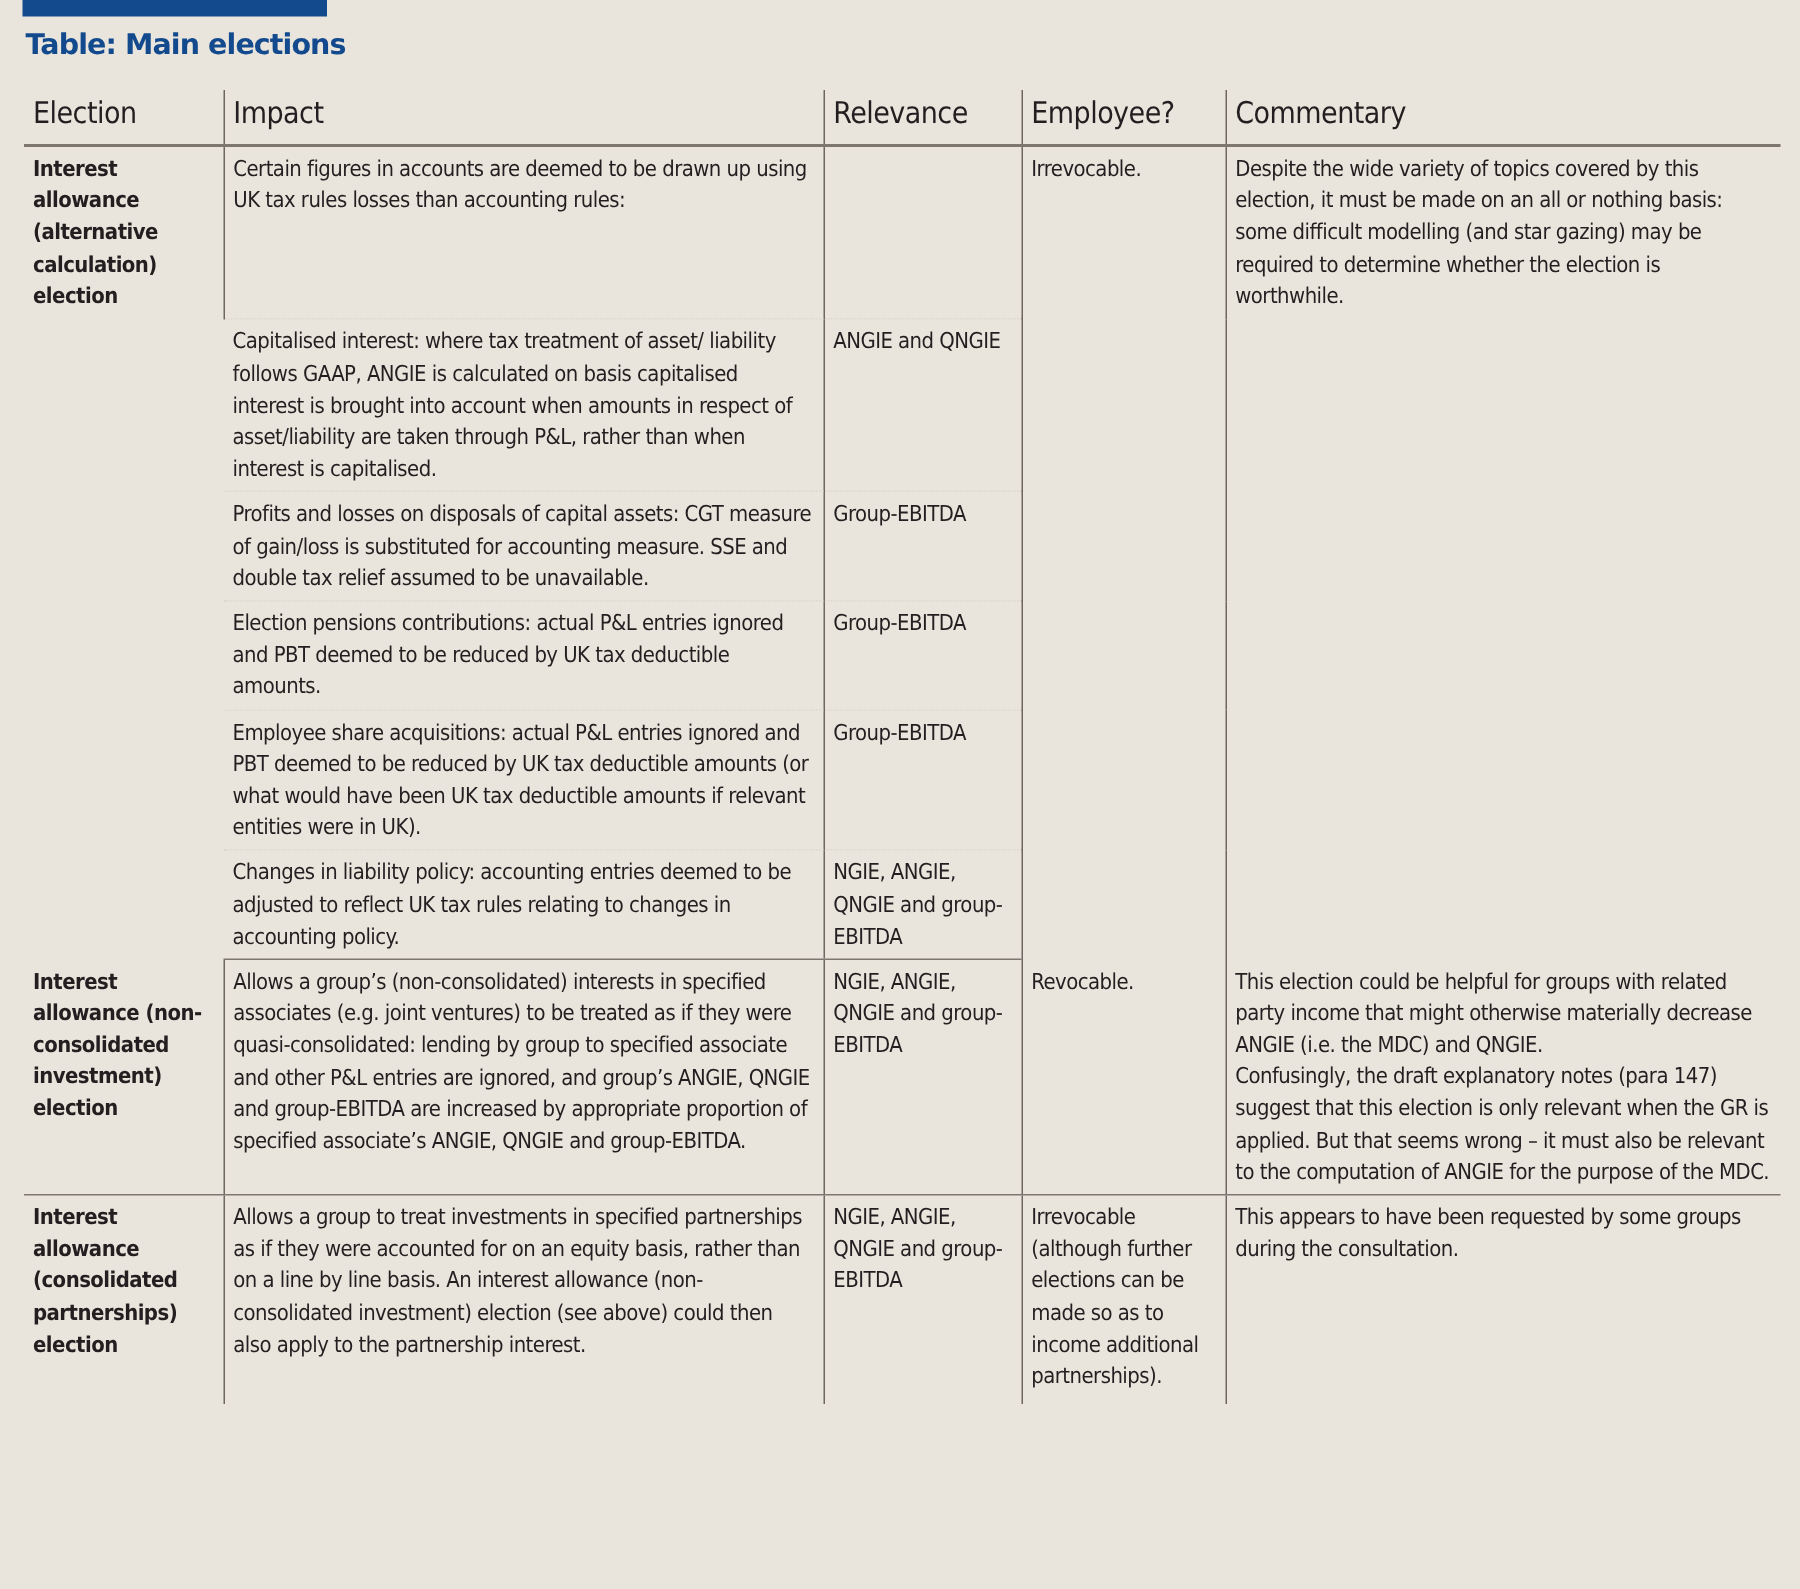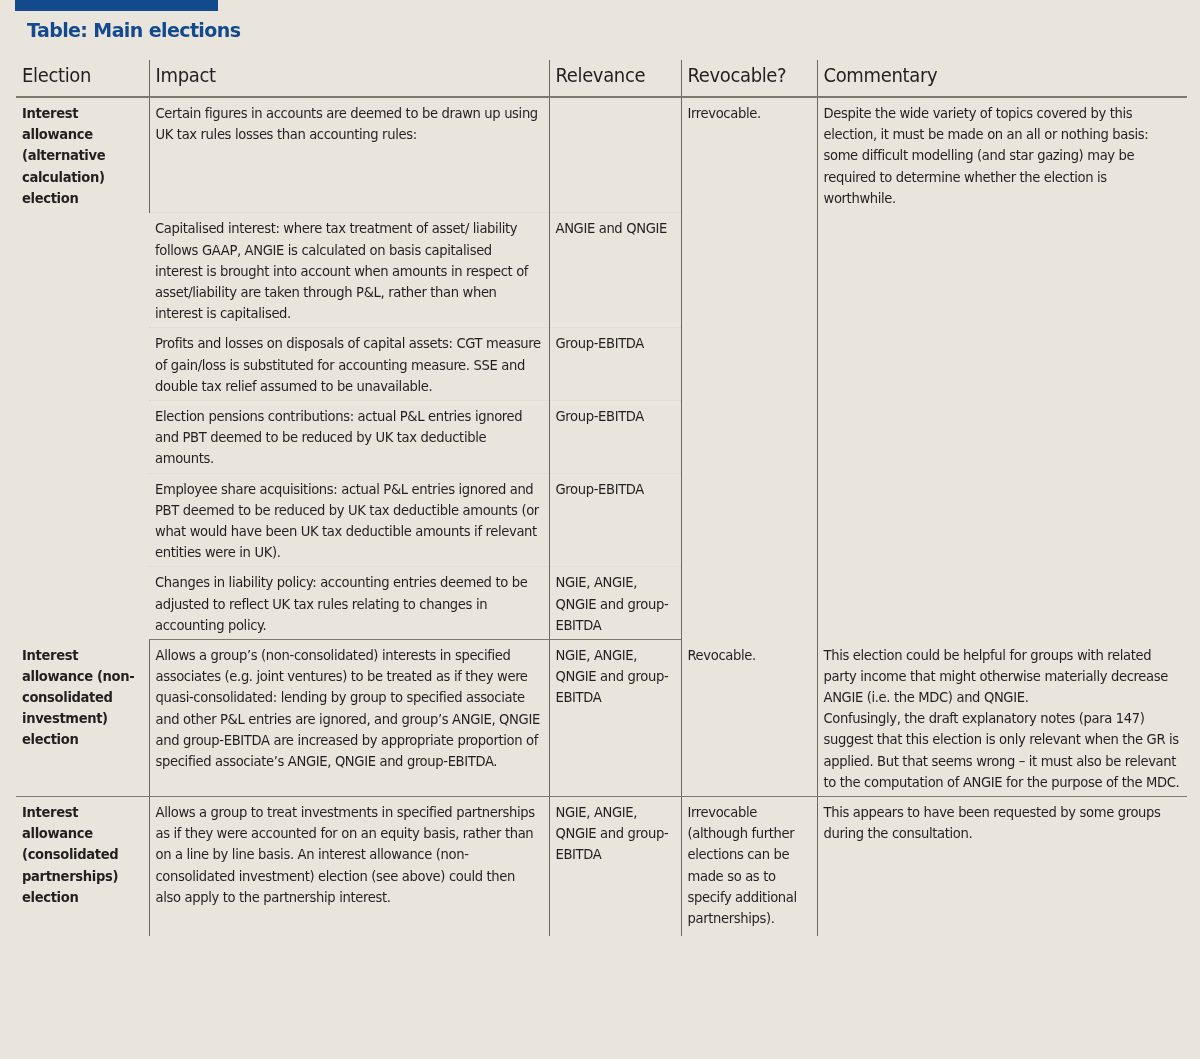--- a/index.html
+++ b/index.html
@@ -5,21 +5,21 @@
   html, body { margin: 0; padding: 0; }
   body {
     width: 1200px; height: 1059px; overflow: hidden;
     background: #e9e5dc;
     font-family: "DejaVu Sans", sans-serif;
     color: #231f20;
     position: relative;
   }
   .topbar { position: absolute; left: 15px; top: 0; width: 203px; height: 11px; background: #134a8e; }
   .title {
-    position: absolute; left: 27px; top: 19px;
+    position: absolute; left: 17px; top: 19px;
     font-family: "DejaVu Sans", sans-serif; font-weight: bold;
     font-size: 19px; color: #134a8e; letter-spacing: -0.6px;
   }
   table {
     position: absolute; left: 16px; top: 60px;
     width: 1171px; border-collapse: collapse; table-layout: fixed;
     font-family: "DejaVu Sans Condensed", "DejaVu Sans", sans-serif;
     font-size: 14.6px; line-height: 21.2px; letter-spacing: -0.35px;
   }
   col.c1 { width: 133px; } col.c2 { width: 400px; } col.c3 { width: 132px; }
@@ -50,21 +50,21 @@
       <col class="c2">
       <col class="c3">
       <col class="c4">
       <col class="c5">
     </colgroup>
   <thead>
     <tr>
       <th>Election</th>
       <th>Impact</th>
       <th>Relevance</th>
-      <th>Revocable?</th>
+      <th>Employee?</th>
       <th>Commentary</th>
     </tr>
   </thead>
   <tbody>
 
     <tr>
       <td class="el" rowspan="6">Interest allowance (alternative calculation) election</td>
       <td><span>Certain figures in accounts are deemed to be drawn up using UK tax rules losses than accounting rules:</span><div class="gap" style="height:64px"></div></td>
       <td></td>
       <td rowspan="6">Irrevocable.</td>
@@ -99,17 +99,17 @@
       <td>
         <div>This election could be helpful for groups with related party income that might otherwise materially decrease ANGIE (i.e. the MDC) and QNGIE.</div>
         <div>Confusingly, the draft explanatory notes (para 147) suggest that this election is only relevant when the GR is applied.  But that seems wrong – it must also be relevant to the computation of ANGIE for the purpose of the MDC.</div>
       </td>
     </tr>
 
     <tr class="last">
       <td class="el">Interest allowance (consolidated partnerships) election</td>
       <td>Allows a group to treat investments in specified partnerships as if they were accounted for on an equity basis, rather than on a line by line basis. An interest allowance (non-consolidated investment) election (see above) could then also apply to the partnership interest.</td>
       <td>NGIE, ANGIE, QNGIE and group-EBITDA</td>
-      <td>Irrevocable (although further elections can be made so as to specify additional partnerships).</td>
+      <td>Irrevocable (although further elections can be made so as to income additional partnerships).</td>
       <td>This appears to have been requested by some groups during the consultation.</td>
     </tr>
   </tbody>
 </table>
 
 </body></html>

